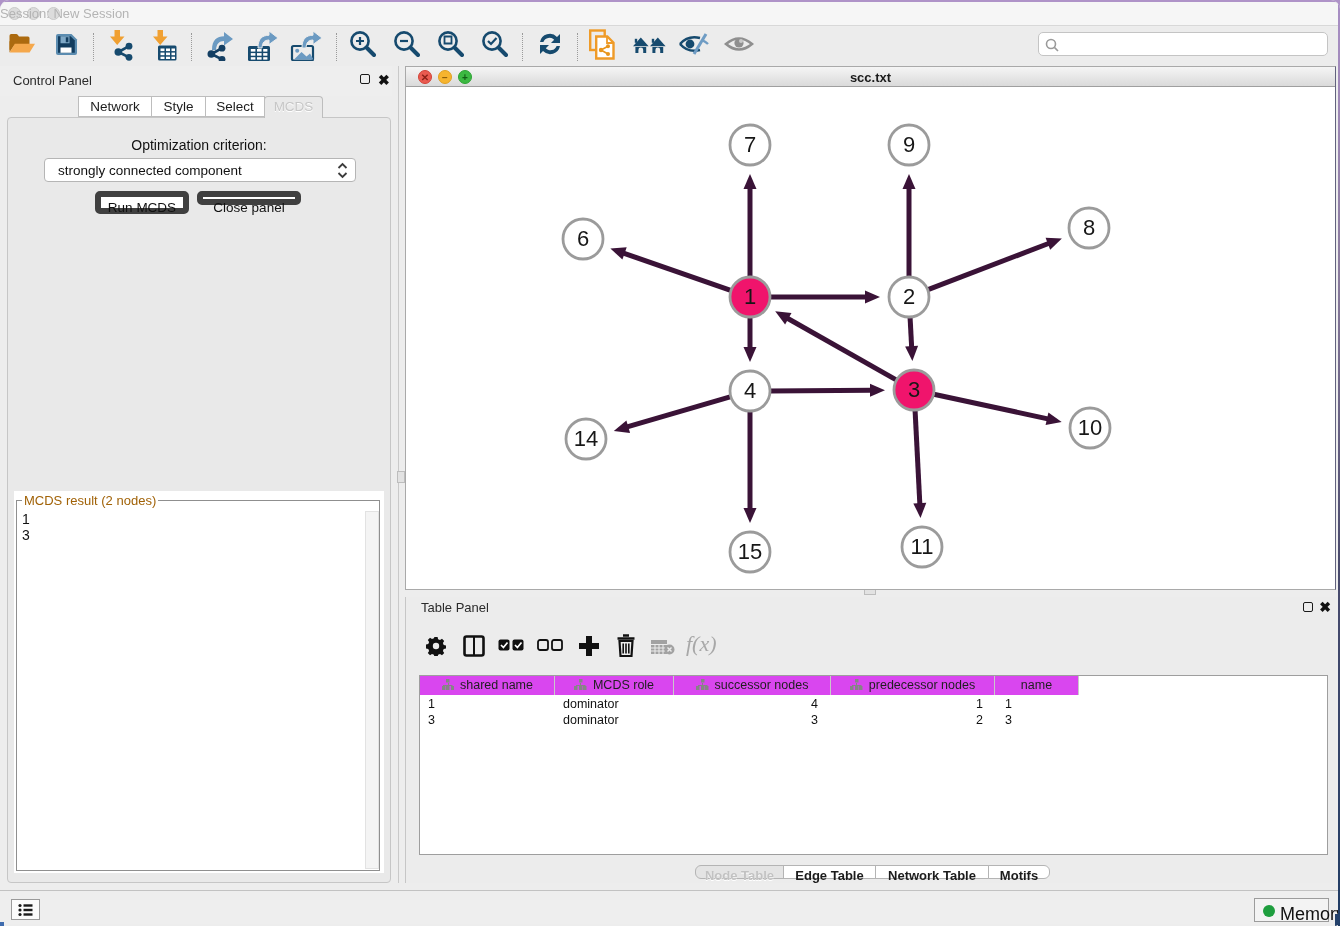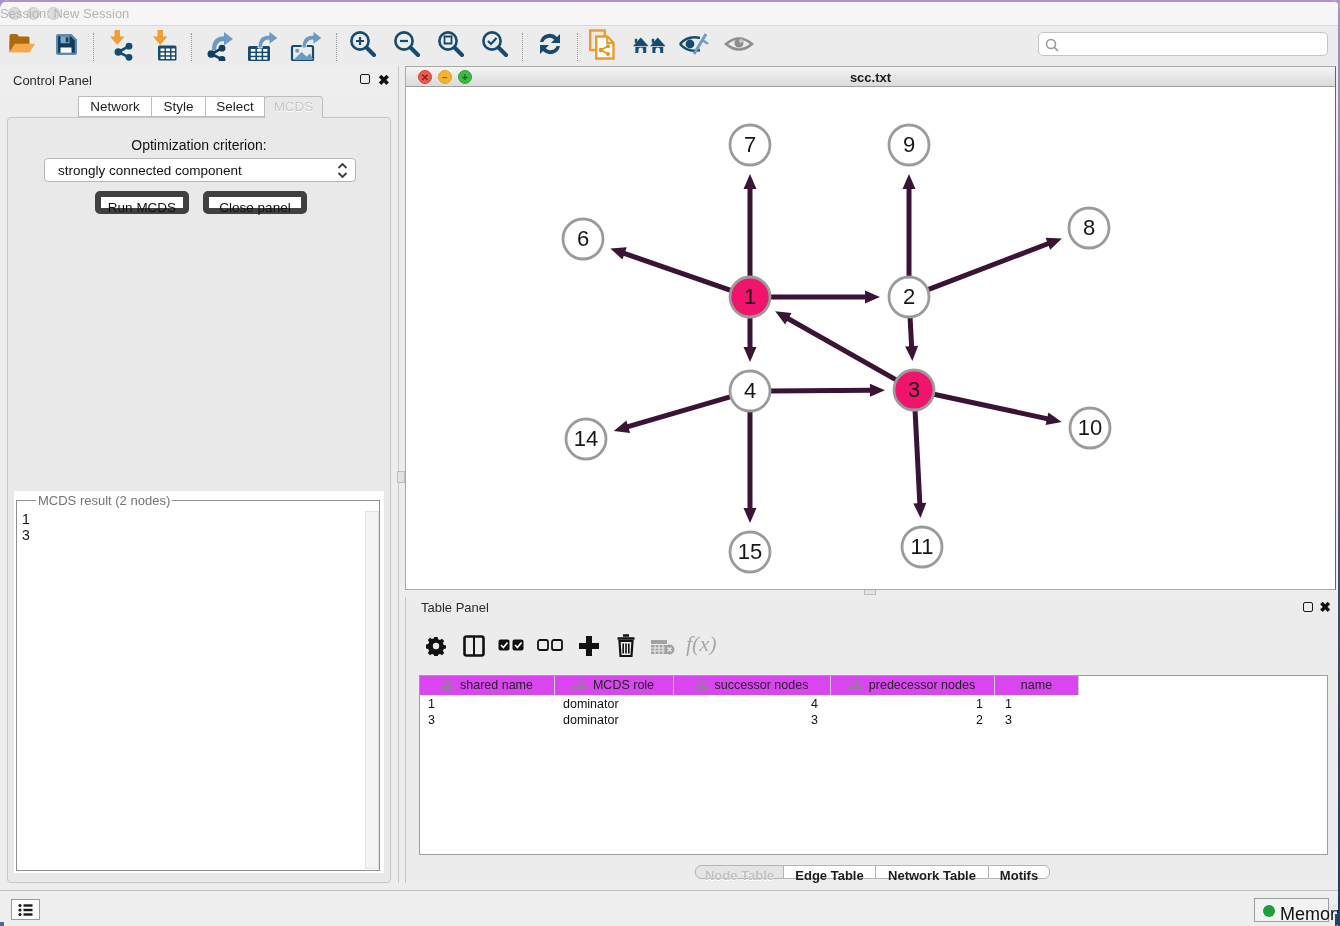--- a/index.html
+++ b/index.html
@@ -218,24 +218,24 @@
   <div style="position:absolute;left:864px;top:588px;width:12px;height:7px;background:#e2e2e2;border:1px solid #bdbdbd"></div>
   <div id="cp-content">
     <div style="position:absolute;left:0;top:19px;width:100%;text-align:center;font-size:14px;color:#111">Optimization criterion:</div>
     <div id="dropdown" style="position:absolute;left:36px;top:40px;width:312px;height:24px;background:#fff;border:1px solid #b5b5b5;border-radius:4px">
       <span style="position:absolute;left:13px;top:4px;font-size:13.5px;color:#111">strongly connected component</span>
       <svg style="position:absolute;right:7px;top:3px" width="11" height="17" viewBox="0 0 11 17">
           <path d="M1.5 6 L5.5 2 L9.5 6 M1.5 11 L5.5 15 L9.5 11" fill="none" stroke="#3c3c3c" stroke-width="1.8"></path>
         </svg>
     </div>
     <div class="cbtn" style="position:absolute;left:87px;top:73px;width:94px;height:23px">Run MCDS</div>
-    <div class="cbtn" style="position:absolute;left:195px;top:73px;width:104px;height:23px">Close panel</div>
+    <div class="cbtn" style="position:absolute;left:189px;top:73px;width:104px;height:14px">Close panel</div>
     <div id="resultwrap" style="position:absolute;left:6px;top:373px;width:370px;height:382px;background:#fff">
       <fieldset style="position:absolute;left:2px;top:2px;width:364px;height:378px;border:1px solid #8f8f8f;border-radius:0">
-        <legend style="margin-left:19px;padding:0 2px;font-size:13px;color:#737373">MCDS result (2 nodes)</legend>
+        <legend style="margin-left:5px;padding:0 2px;font-size:13px;color:#a16207">MCDS result (2 nodes)</legend>
       </fieldset>
       <div style="position:absolute;left:8px;top:20px;font-size:14px;color:#111;line-height:16px">1<br>3</div>
       <div style="position:absolute;right:5px;top:20px;width:14px;height:358px;background:#f4f4f4;border:1px solid #e2e2e2"></div>
     </div>
   </div>
   <div id="tabs-holder">
     <div class="tab" style="left:78px;width:74px">Network</div>
     <div class="tab" style="left:151px;width:55px">Style</div>
     <div class="tab" style="left:205px;width:60px">Select</div>
     <div class="tab" style="left:264px;width:59px;height:22px;background:#e9e9e9;color:#c6c6c6;border-bottom:none;border-radius:4px 4px 0 0;text-shadow:0 1px 0 #fff">MCDS</div>

